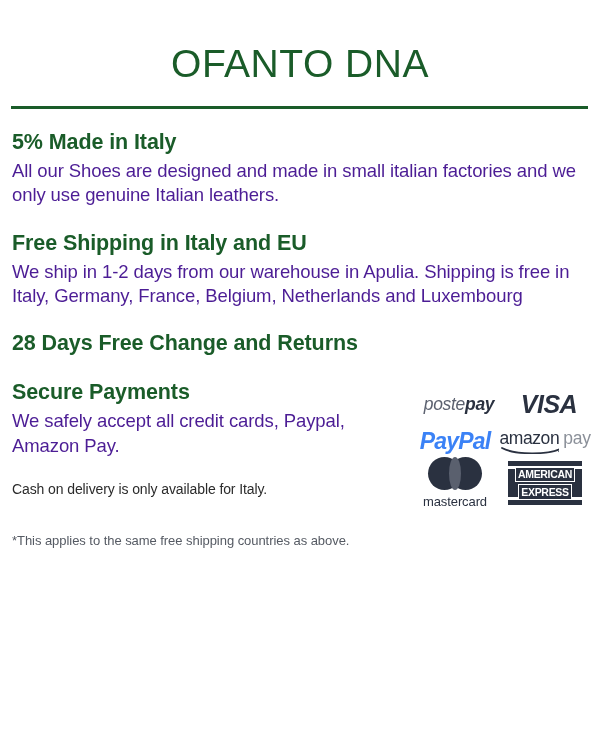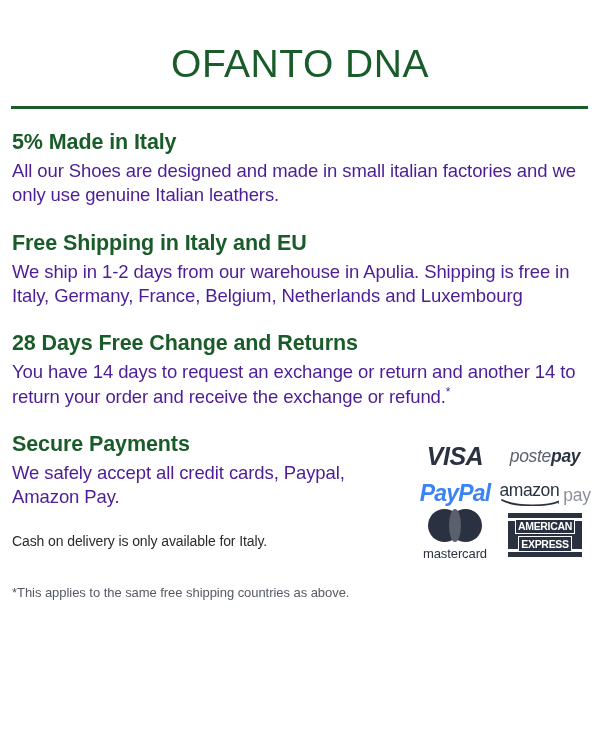--- a/index.html
+++ b/index.html
@@ -131,21 +131,21 @@
     font-weight: bold;
     font-style: italic;
     font-size: 23px;
     letter-spacing: -0.8px;
     color: #3b82f6;
     white-space: nowrap;
   }
   
   .amazonpay {
     display: flex;
-    align-items: flex-end;
+    align-items: flex-start;
     white-space: nowrap;
   }
   .amz-word {
     position: relative;
     font-size: 17.5px;
     color: #2a3140;
     letter-spacing: -0.4px;
     padding-bottom: 5px;
   }
   .amz-swoosh {
@@ -262,40 +262,39 @@
       <p class="sec-body">All our Shoes are designed and made in small italian factories and we only use genuine Italian leathers.</p>
     </div>
 
     <div class="section">
       <p class="sec-head">Free Shipping in Italy and EU</p>
       <p class="sec-body">We ship in 1-2 days from our warehouse in Apulia. Shipping is free in Italy, Germany, France, Belgium, Netherlands and Luxembourg</p>
     </div>
 
     <div class="section">
       <p class="sec-head">28 Days Free Change and Returns</p>
-      <p class="sec-body"><span>You have 14 days to request an exchange or return and another 14 to return your order and receive the exchange or refund.</span><span class="sup">*</span></p>
     </div>
 
     <div class="section">
       <div class="pay-wrap">
 
         <div class="pay-left">
           <p class="sec-head">Secure Payments</p>
           <p class="sec-body">We safely accept all credit cards, Paypal, Amazon Pay.</p>
           <p class="cod-note">Cash on delivery is only available for Italy.</p>
         </div>
 
         <div class="pay-right">
 
           <div class="logo-row r1">
+            <div class="logo-cell cell-b">
+              <span class="postepay"><span>poste</span><b>pay</b></span>
+            </div>
             <div class="logo-cell cell-a">
               <span class="visa">VISA</span>
-            </div>
-            <div class="logo-cell cell-b">
-              <span class="postepay"><span>poste</span><b>pay</b></span>
             </div>
           </div>
 
           <div class="logo-row r2">
             <div class="logo-cell cell-a">
               <span class="paypal">PayPal</span>
             </div>
             <div class="logo-cell cell-b">
               <span class="amazonpay">
                 <span class="amz-word"><span>amazon</span><span class="amz-swoosh">

